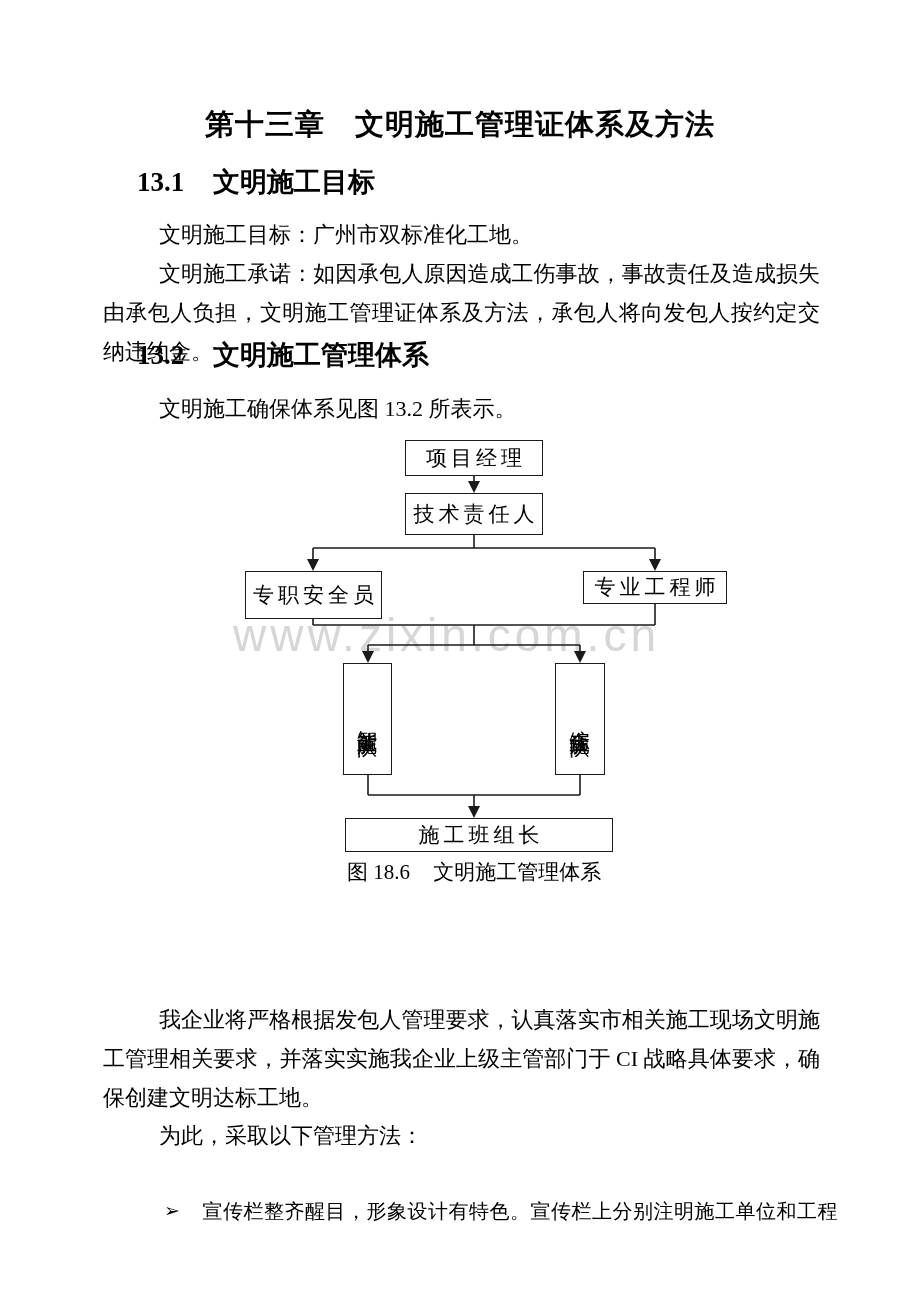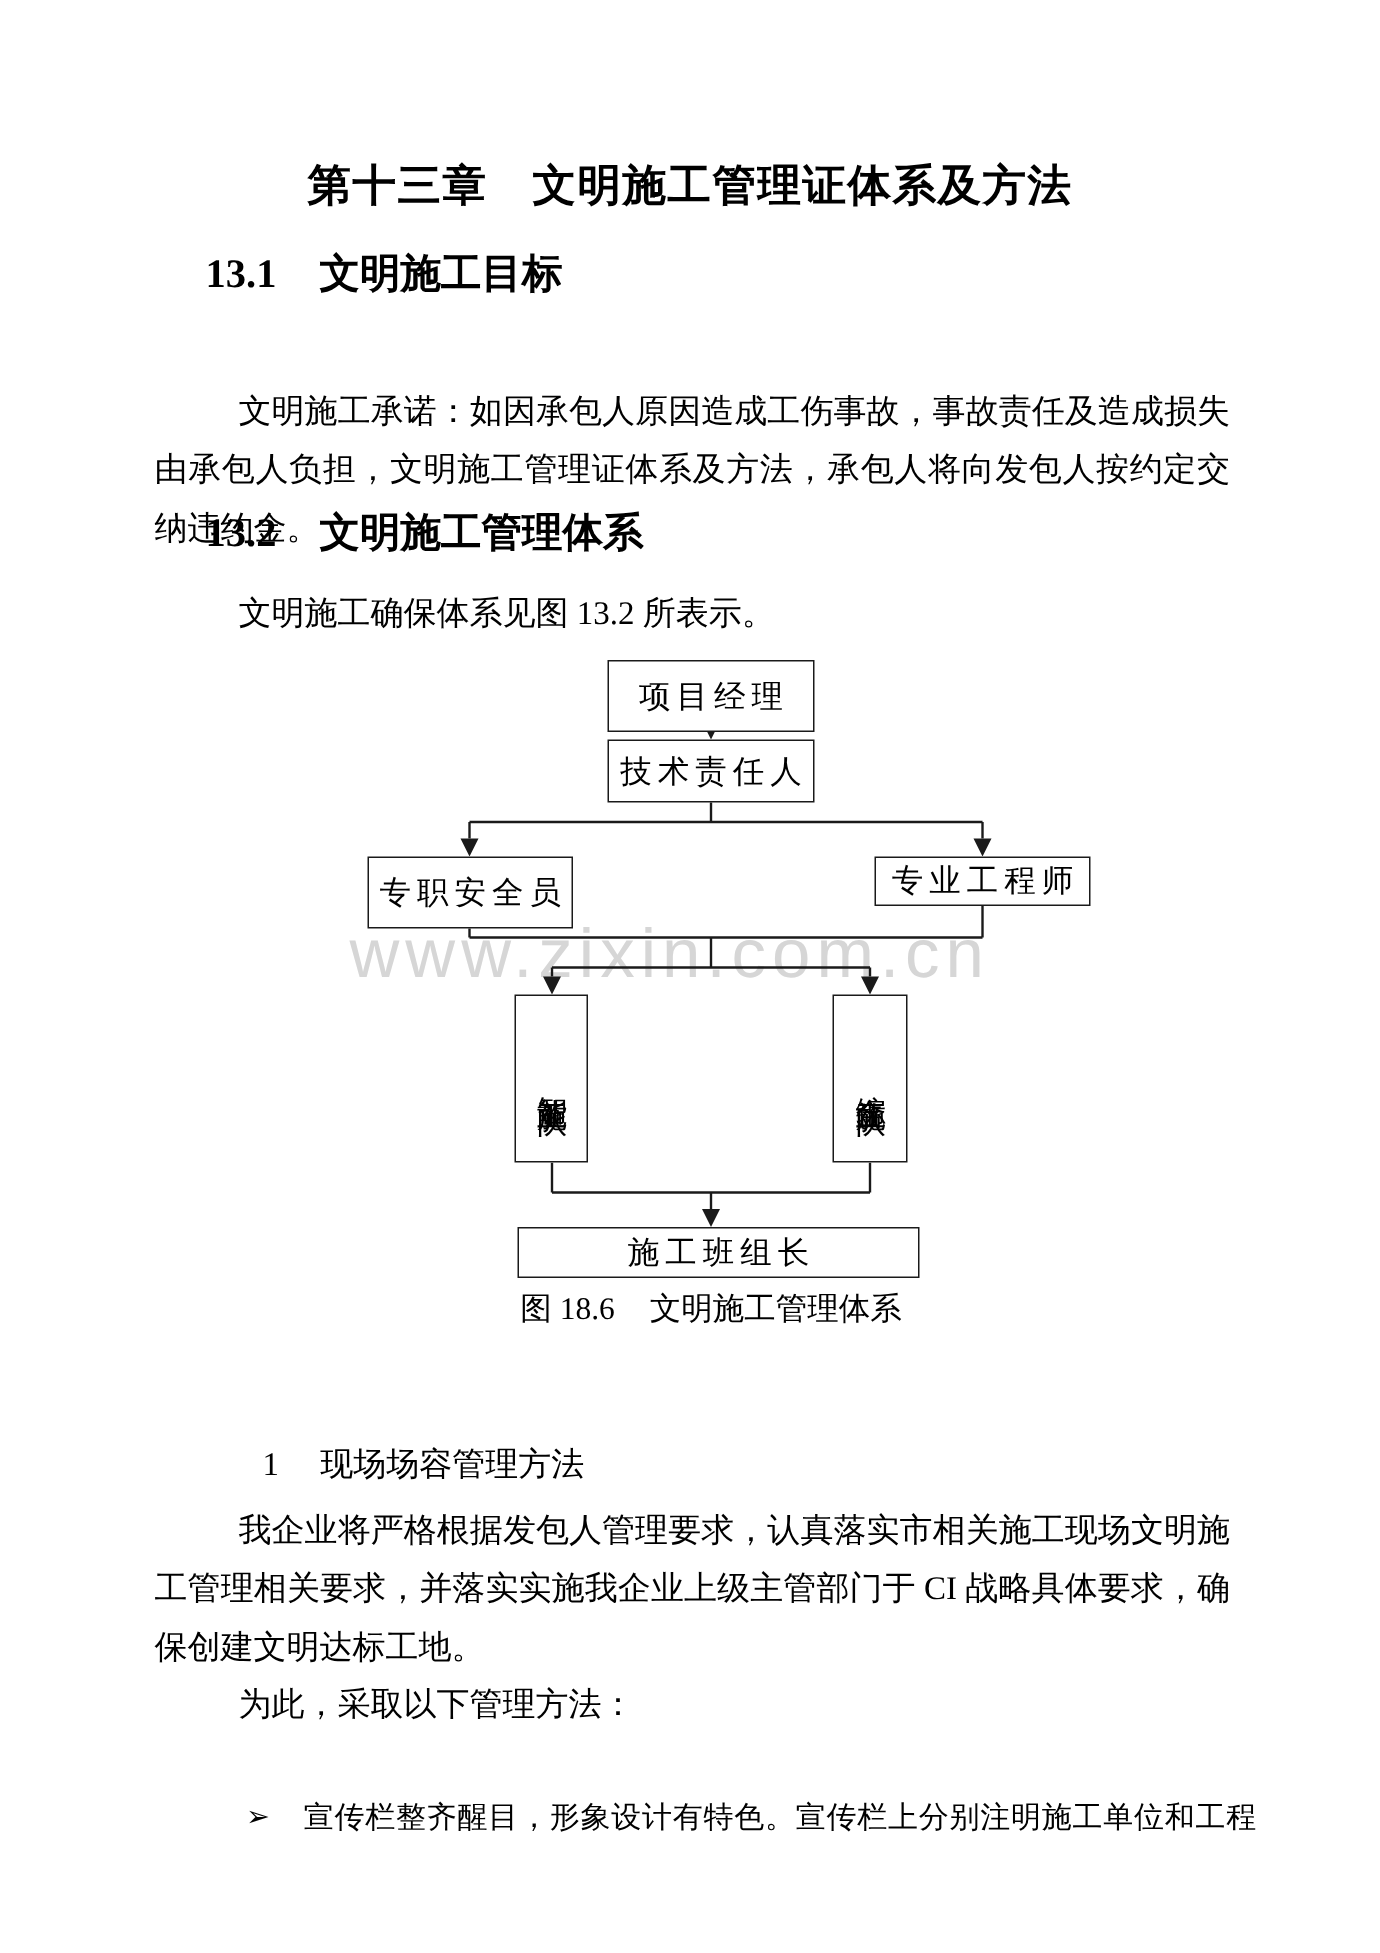--- a/index.html
+++ b/index.html
@@ -93,21 +93,21 @@
     border: 1.5px solid #1a1a1a;
     background: #ffffff;
     display: flex;
     align-items: center;
     justify-content: center;
     font-size: 21px;
     letter-spacing: 4px;
     text-indent: 4px; 
     line-height: 1;
   }
-  .node-a { left: 405px; top: 440px; width: 138px; height: 48px; }
+  .node-a { left: 405px; top: 440px; width: 138px; height: 36px; }
   .node-b { left: 405px; top: 493px; width: 138px; height: 42px; }
   .node-c { left: 245px; top: 571px; width: 137px; height: 48px; }
   .node-d { left: 583px; top: 571px; width: 144px; height: 33px; }
   .node-g { left: 345px; top: 818px; width: 268px; height: 34px; }
   .node-vert {
     width: 49px; height: 112px;
     writing-mode: vertical-lr;
     text-orientation: upright;
     font-size: 20px;
     letter-spacing: 2px;
@@ -129,20 +129,21 @@
 <div class="page">
 
   <div class="abs watermark">www.zixin.com.cn</div>
 
   <h1 class="abs doc-title">第十三章　文明施工管理证体系及方法</h1>
 
   <h2 class="abs sec-heading h-13-1">
     <span class="sec-num">13.1</span>
     <span>文明施工目标</span>
   </h2>
+  <p class="abs body-par indent p-goal">文明施工目标：广州市双标准化工地。</p>
   <p class="abs body-par indent p-promise">文明施工承诺：如因承包人原因造成工伤事故，事故责任及造成损失由承包人负担，文明施工管理证体系及方法，承包人将向发包人按约定交纳违约金。</p>
 
   <h2 class="abs sec-heading h-13-2">
     <span class="sec-num">13.2</span>
     <span>文明施工管理体系</span>
   </h2>
   <p class="abs body-par indent p-system">文明施工确保体系见图 13.2 所表示。</p>
 
   <svg class="abs chart-lines" width="920" height="430" viewBox="0 0 920 430">
     <g stroke="#1a1a1a" stroke-width="1.6" fill="none">
@@ -186,24 +187,20 @@
   <div class="node node-d">专业工程师</div>
   <div class="node node-vert node-e">智能施工队</div>
   <div class="node node-vert node-f">综合施工队</div>
   <div class="node node-g">施工班组长</div>
 
   <div class="abs fig-caption">
     <span class="cap-num">图 18.6</span>
     <span>文明施工管理体系</span>
   </div>
 
-  <div class="abs sub-item">
-    <span class="sub-num">1</span>
-    <span>现场场容管理方法</span>
-  </div>
   <p class="abs body-par indent p-method">我企业将严格根据发包人管理要求，认真落实市相关施工现场文明施工管理相关要求，并落实实施我企业上级主管部门于 CI 战略具体要求，确保创建文明达标工地。</p>
   <p class="abs body-par indent p-thus">为此，采取以下管理方法：</p>
   <div class="abs bullet-row">
     <span class="bullet-marker">➢</span>
     <span class="bullet-text">宣传栏整齐醒目，形象设计有特色。宣传栏上分别注明施工单位和工程</span>
   </div>
 
 </div>
 
 </body></html>

